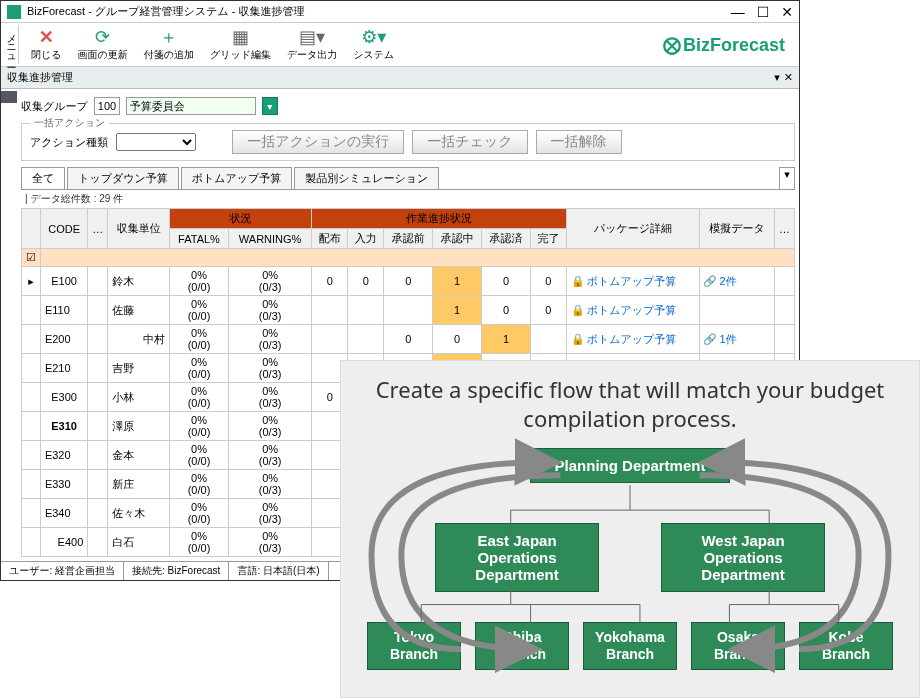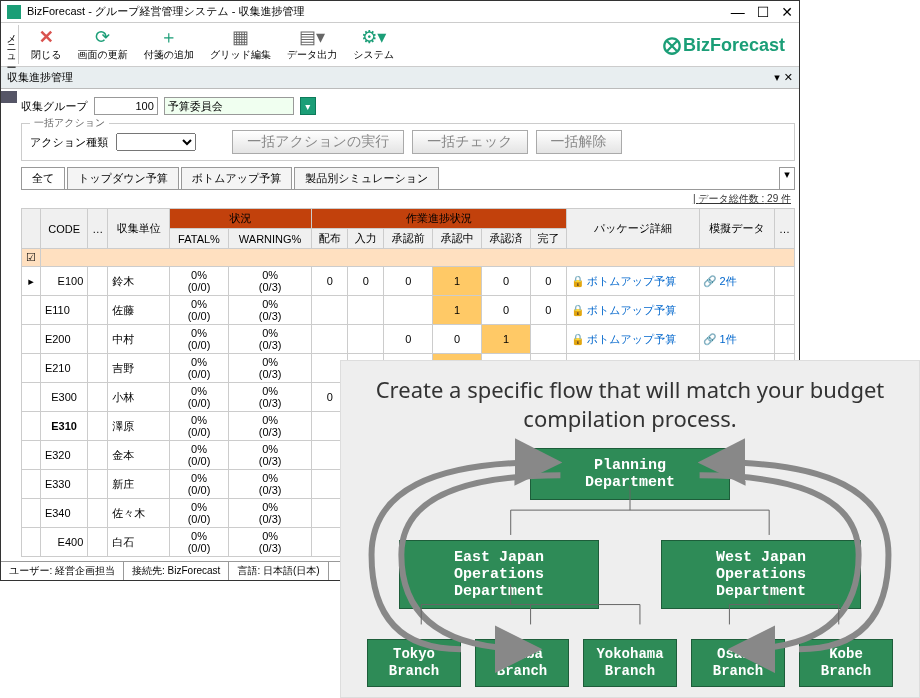--- a/index.html
+++ b/index.html
@@ -22,53 +22,53 @@
   .gear-ic { color: #1b9e77; }
   .brand { margin-left: auto; color: #1b9e77; font-weight: bold; font-size: 18px; padding-right: 10px; }
   .brand .bx { margin-right: 2px; }
   .subheader { background: #e8eef0; padding: 3px 6px; font-size: 11px; border-bottom: 1px solid #bbb; display: flex; align-items: center; }
   .subheader .pin { margin-left: auto; display: flex; gap: 4px; }
   .side-tab { position: absolute; left: 0; top: 90px; width: 16px; background: #556; color: #fff; writing-mode: vertical-rl; padding: 6px 1px; font-size: 10px; }
   .content { padding: 4px 4px 4px 20px; }
   .filter-row { display: flex; align-items: center; gap: 6px; padding: 4px 0; }
   .filter-row label { font-size: 11px; }
   .filter-row input[type=text] { height: 18px; font-size: 11px; border: 1px solid #999; padding: 0 3px; }
-  .group-code { width: 64px; text-align: right; }
+  .group-code { width: 26px; text-align: right; }
   .group-name { width: 130px; background: #f0fff0; }
   .dd-btn { width: 16px; height: 18px; background: #1b9e77; color: #fff; display: inline-flex; align-items: center; justify-content: center; font-size: 10px; border: 1px solid #0d7a5a; }
   .bulk-box { border: 1px solid #ccc; padding: 6px 8px; margin: 4px 0; position: relative; }
   .bulk-box .legend { position: absolute; top: -8px; left: 8px; background: #fff; padding: 0 4px; font-size: 10px; color: #666; }
   .bulk-row { display: flex; align-items: center; gap: 8px; }
   .btn { background: linear-gradient(#fff,#e4e4e4); border: 1px solid #aaa; padding: 2px 14px; font-size: 14px; color: #888; }
   .tabs { display: flex; border-bottom: 1px solid #999; margin-top: 6px; }
   .tab { padding: 3px 10px; font-size: 11px; border: 1px solid #999; border-bottom: none; margin-right: 2px; background: #f4f4f4; }
   .tab.active { background: #fff; font-family: Liberation Serif, serif; }
   .tab-dd { margin-left: auto; width: 16px; border: 1px solid #999; border-bottom: none; text-align: center; }
-  .data-count { text-align: right; font-size: 10px; padding: 2px 4px; color: #333; text-decoration: underline; }
+  .data-count { font-size: 10px; padding: 2px 4px; color: #333; }
   table.grid { width: 100%; border-collapse: collapse; font-size: 11px; }
   table.grid th, table.grid td { border: 1px solid #ccc; padding: 2px 4px; text-align: center; vertical-align: middle; }
   table.grid th { background: #f0f0f0; font-weight: normal; }
   table.grid th.group { background: #c2410c; }
   .row-sel { background: #ffe0c0; height: 18px; }
   .cell-num { text-align: center; }
   .cell-hilite { background: #ffc966; }
   .pct-cell { text-align: left; padding-left: 4px; white-space: nowrap; }
   .pkg-link { color: #0066cc; text-decoration: none; }
   .pkg-link .lock { color: #cc9900; margin-right: 2px; }
   .mock-link { color: #0066cc; }
   .mock-link .chain { color: #1b9e77; margin-right: 2px; }
   .statusbar { display: flex; border-top: 1px solid #999; font-size: 10px; }
   .statusbar div { border-right: 1px solid #999; padding: 2px 8px; }
   
   .overlay { position: absolute; left: 340px; top: 360px; width: 580px; height: 338px; background: #eee; border: 1px solid #ddd; }
   .overlay-title { text-align: center; font-size: 22px; color: #333; padding: 14px 30px 10px; font-family: system-ui, sans-serif; line-height: 1.3; }
   .org-level { display: flex; justify-content: center; gap: 16px; margin: 6px 0; }
-  .org-box { background: #2e8b57; color: #fff; border: 1px solid #1d5d3a; padding: 8px 16px; font-size: 15px; text-align: center; font-family: Liberation Mono, monospace; font-weight: 600; }
+  .org-box { background: #2e8b57; color: #fff; border: 1px solid #1d5d3a; padding: 8px 16px; font-size: 15px; text-align: center; font-family: Liberation Sans, sans-serif; font-weight: 600; }
   .org-box.big { width: 200px; }
-  .org-box.mid { width: 200px; }
+  .org-box.mid { width: 164px; }
   .org-box.small { width: 94px; padding: 6px 6px; font-size: 14px; line-height: 1.2; }
   .connectors { position: absolute; top: 0; left: 0; width: 100%; height: 100%; pointer-events: none; }
   .arrow-gray { stroke: #888; stroke-width: 6; fill: none; }
   .arrow-head { fill: #888; }
 </style>
 </head>
 <body>
 
 <div class="window">
   <div class="titlebar">
@@ -178,21 +178,21 @@
           <th>完了</th>
         </tr>
       </thead>
       <tbody id="grid-body">
         <tr class="row-sel">
           <td>☑</td>
           <td colspan="14"></td>
         </tr>
       <tr>
             <td>▸</td>
-            <td style="text-align:right;">E100</td>
+            <td style="text-align:center;">E100</td>
             <td></td>
             <td style="text-align:left;">鈴木</td>
             <td class="pct-cell">0%<br>(0/0)</td>
             <td class="pct-cell">0%<br>(0/3)</td>
             <td class="cell-num">0</td>
             <td class="cell-num">0</td>
             <td class="cell-num">0</td>
             <td class="cell-hilite">1</td>
             <td class="cell-num">0</td>
             <td class="cell-num">0</td>
@@ -214,21 +214,21 @@
             <td class="cell-num">0</td>
             <td class="cell-num">0</td>
             <td style="text-align:left;"><a class="pkg-link"><span class="lock">🔒</span>ボトムアップ予算</a></td>
             <td style="text-align:left;"></td>
             <td></td>
           </tr>
           <tr>
             <td></td>
             <td style="text-align:left;">E200</td>
             <td></td>
-            <td style="text-align:left;">中村</td>
+            <td style="text-align:right;">中村</td>
             <td class="pct-cell">0%<br>(0/0)</td>
             <td class="pct-cell">0%<br>(0/3)</td>
             <td class="cell-num"></td>
             <td class="cell-num"></td>
             <td class="cell-num">0</td>
             <td class="cell-num">0</td>
             <td class="cell-hilite">1</td>
             <td class="cell-num"></td>
             <td style="text-align:left;"><a class="pkg-link"><span class="lock">🔒</span>ボトムアップ予算</a></td>
             <td style="text-align:left;"><a class="mock-link"><span class="chain">🔗</span>1件</a></td>

